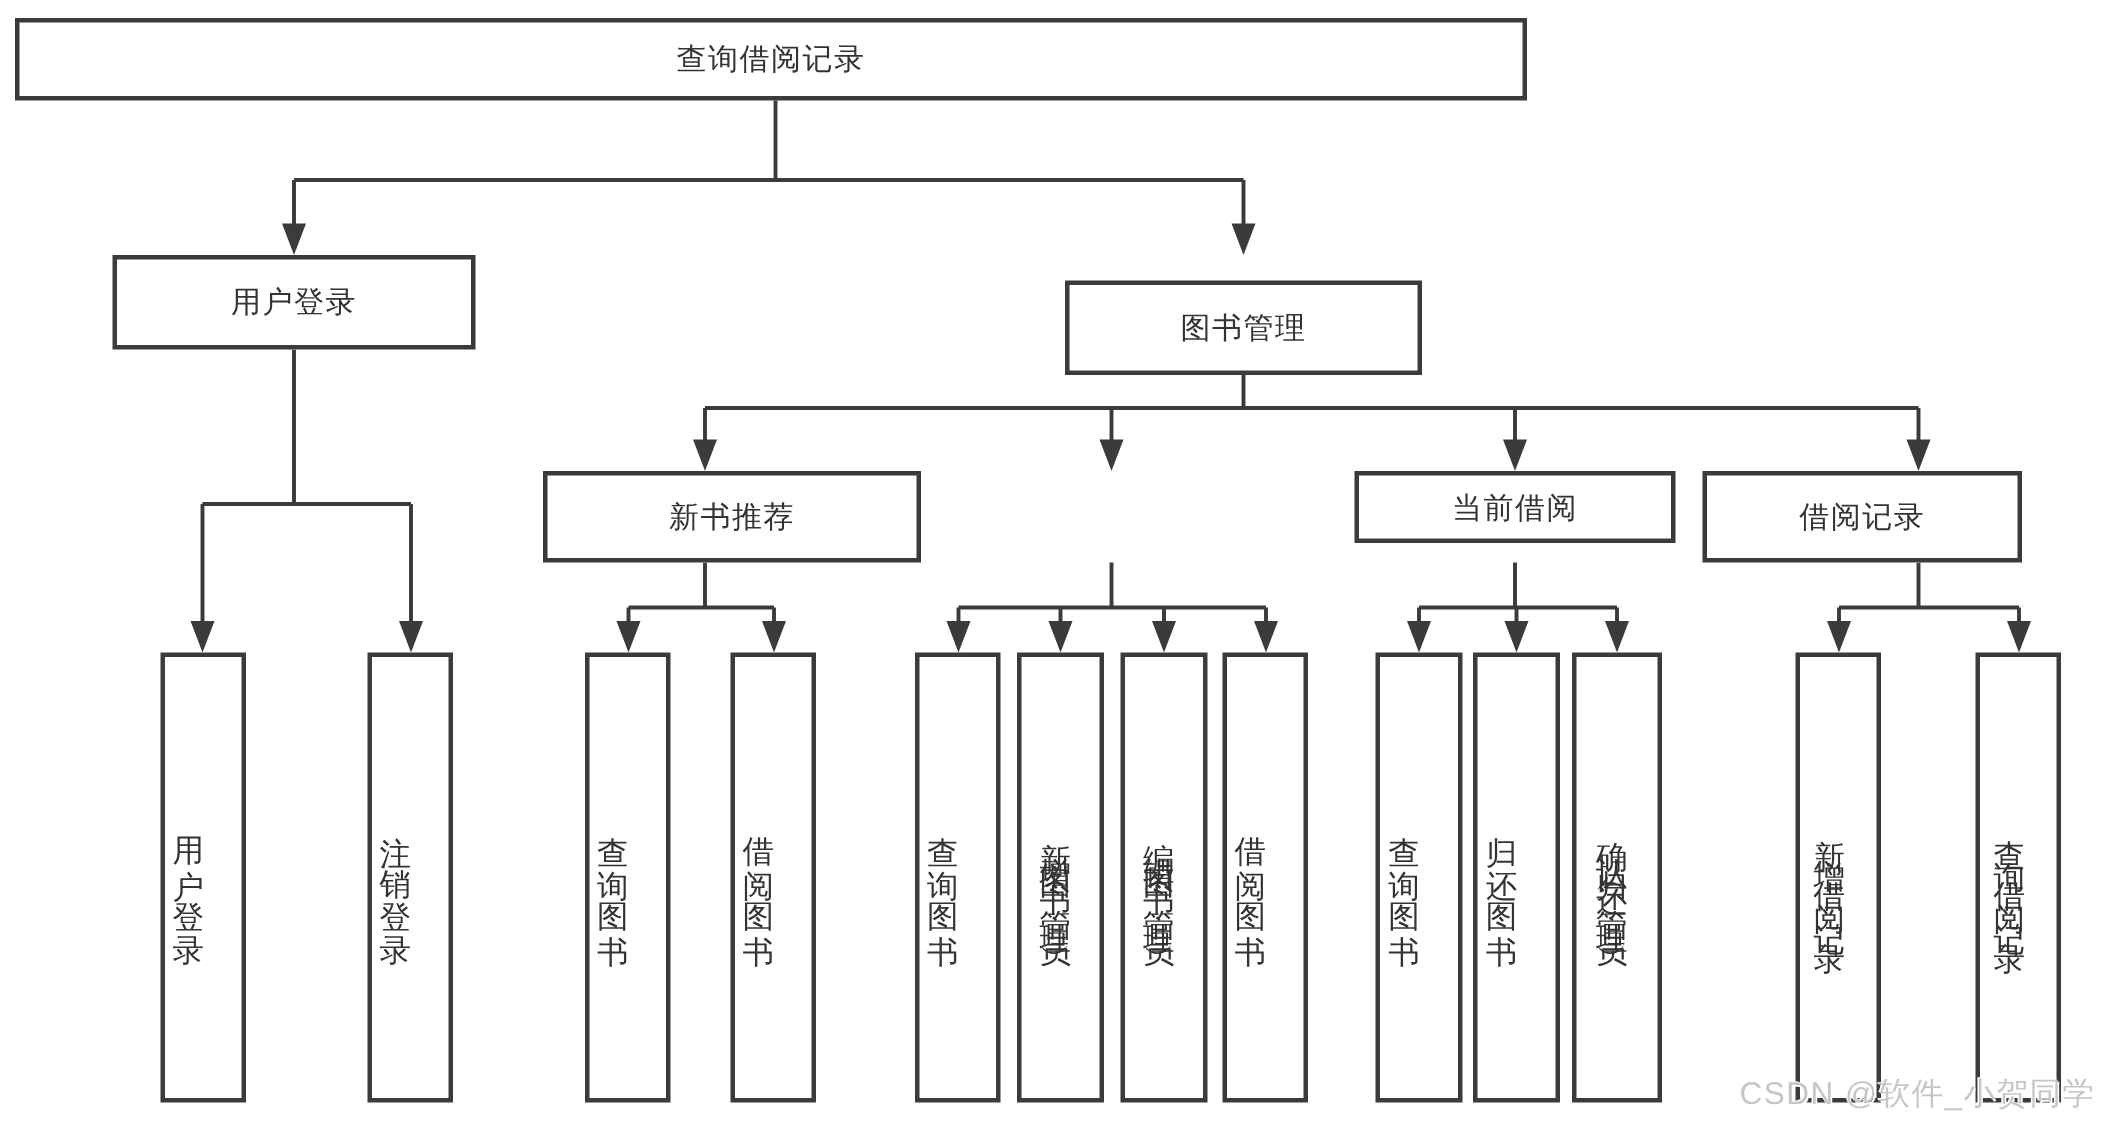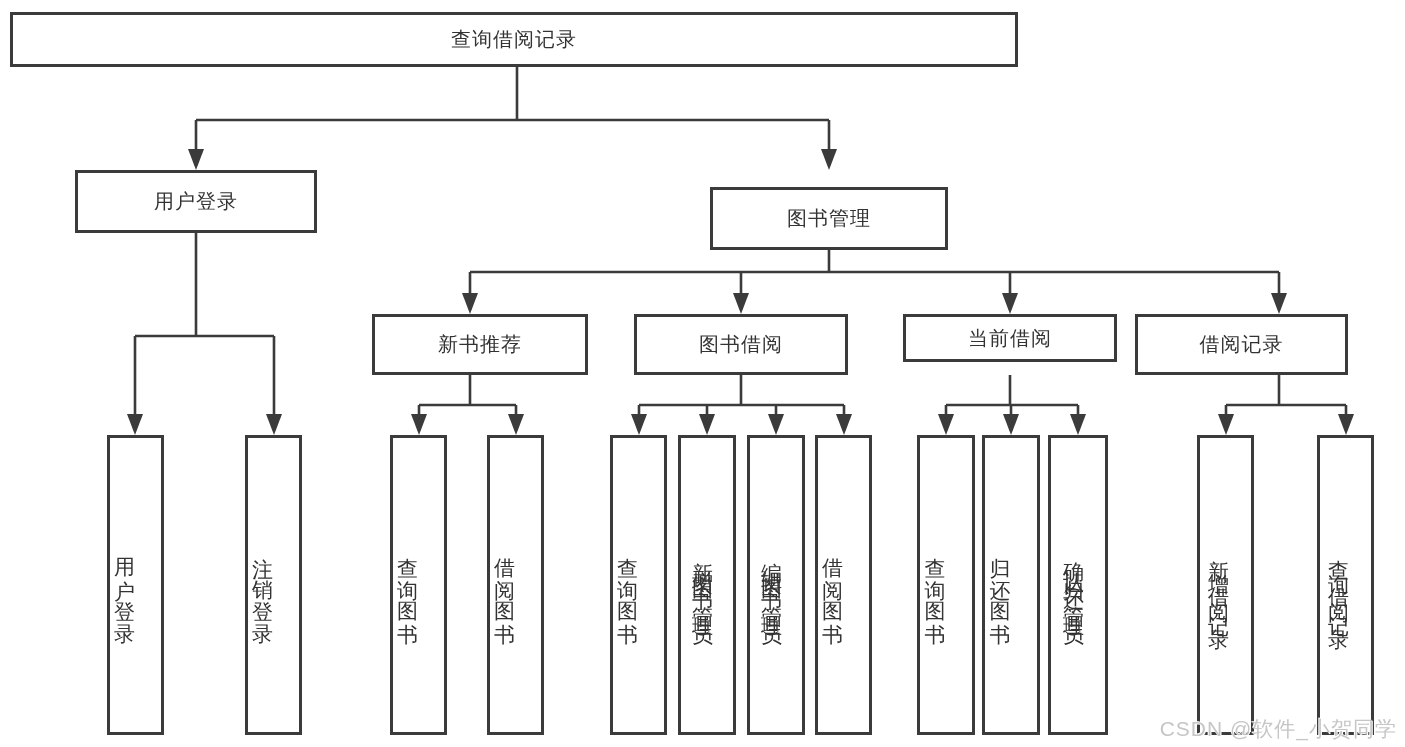--- a/index.html
+++ b/index.html
@@ -41,21 +41,21 @@
     text-orientation: mixed;
     white-space: nowrap;
   }
   .len4 .vtext { letter-spacing: 22px; margin-block-start: 22px; }
   .len6 .vtext { letter-spacing: 14px; margin-block-start: 14px; }
   .len9 .vtext { letter-spacing: 9px;  margin-block-start: 9px; }
   
   .n-root  { left: 10px;   top: 12px;  width: 1008px; height: 55px; }
   .n-login { left: 75px;   top: 170px; width: 242px;  height: 63px; }
   .n-mgmt  { left: 710px;  top: 170px; width: 238px;  height: 63px; margin-top: 17px; }
-  .n-l3a   { left: 372px;  top: 314px; width: 216px;  height: 61px; }
+  .n-l3a   { left: 362px;  top: 314px; width: 252px;  height: 61px; }
   .n-l3b   { left: 634px;  top: 314px; width: 214px;  height: 61px; }
   .n-l3c   { left: 903px;  top: 314px; width: 214px;  height: 48px; }
   .n-l3d   { left: 1135px; top: 314px; width: 213px;  height: 61px; }
   .leaf    { top: 435px; height: 300px; width: 57px; }
   .n-leaf0  { left: 107px; }
   .n-leaf1  { left: 245px; }
   .n-leaf2  { left: 390px; }
   .n-leaf3  { left: 487px; }
   .n-leaf4  { left: 610px; }
   .n-leaf5  { left: 678px; width: 58px; }
@@ -127,23 +127,20 @@
   <div class="node hbox n-login">
     <span>用户登录</span>
   </div>
   <div class="node hbox n-mgmt">
     <span>图书管理</span>
   </div>
 
   <div class="node hbox n-l3a">
     <span>新书推荐</span>
   </div>
-  <div class="node hbox n-l3b">
-    <span>图书借阅</span>
-  </div>
   <div class="node hbox n-l3c">
     <span>当前借阅</span>
   </div>
   <div class="node hbox n-l3d">
     <span>借阅记录</span>
   </div>
 
   <div class="node vbox leaf len4 n-leaf0">
     <span class="vtext">用户登录</span>
   </div>

